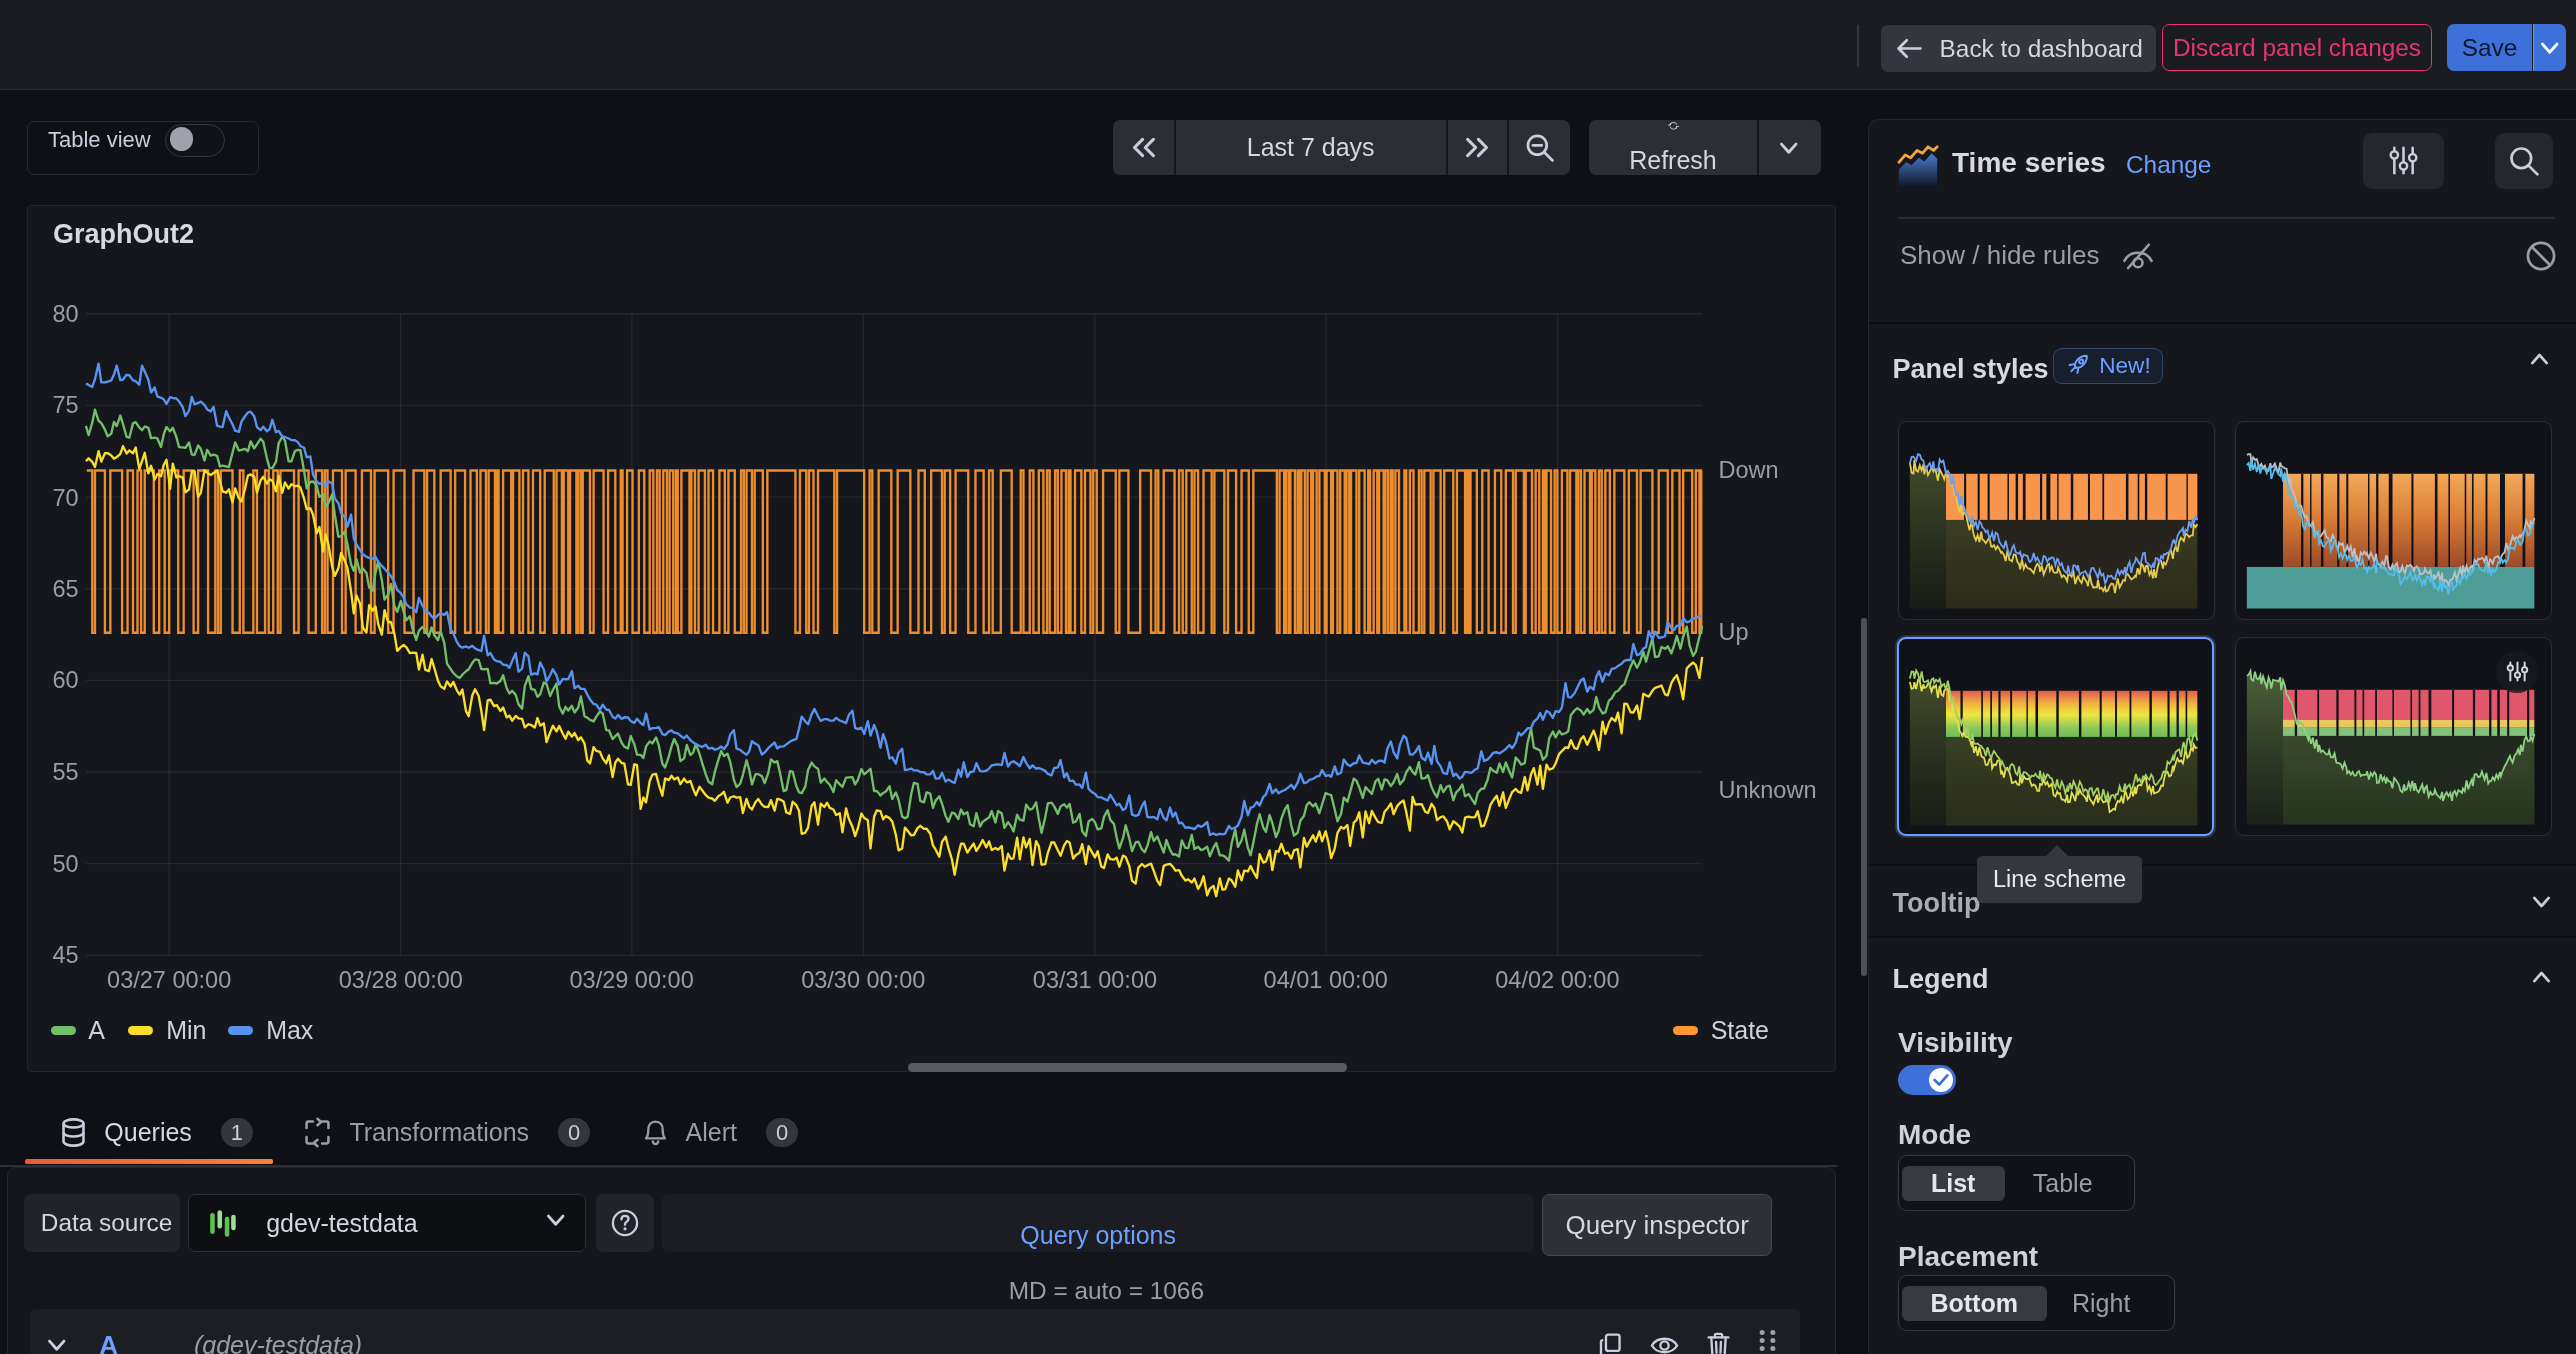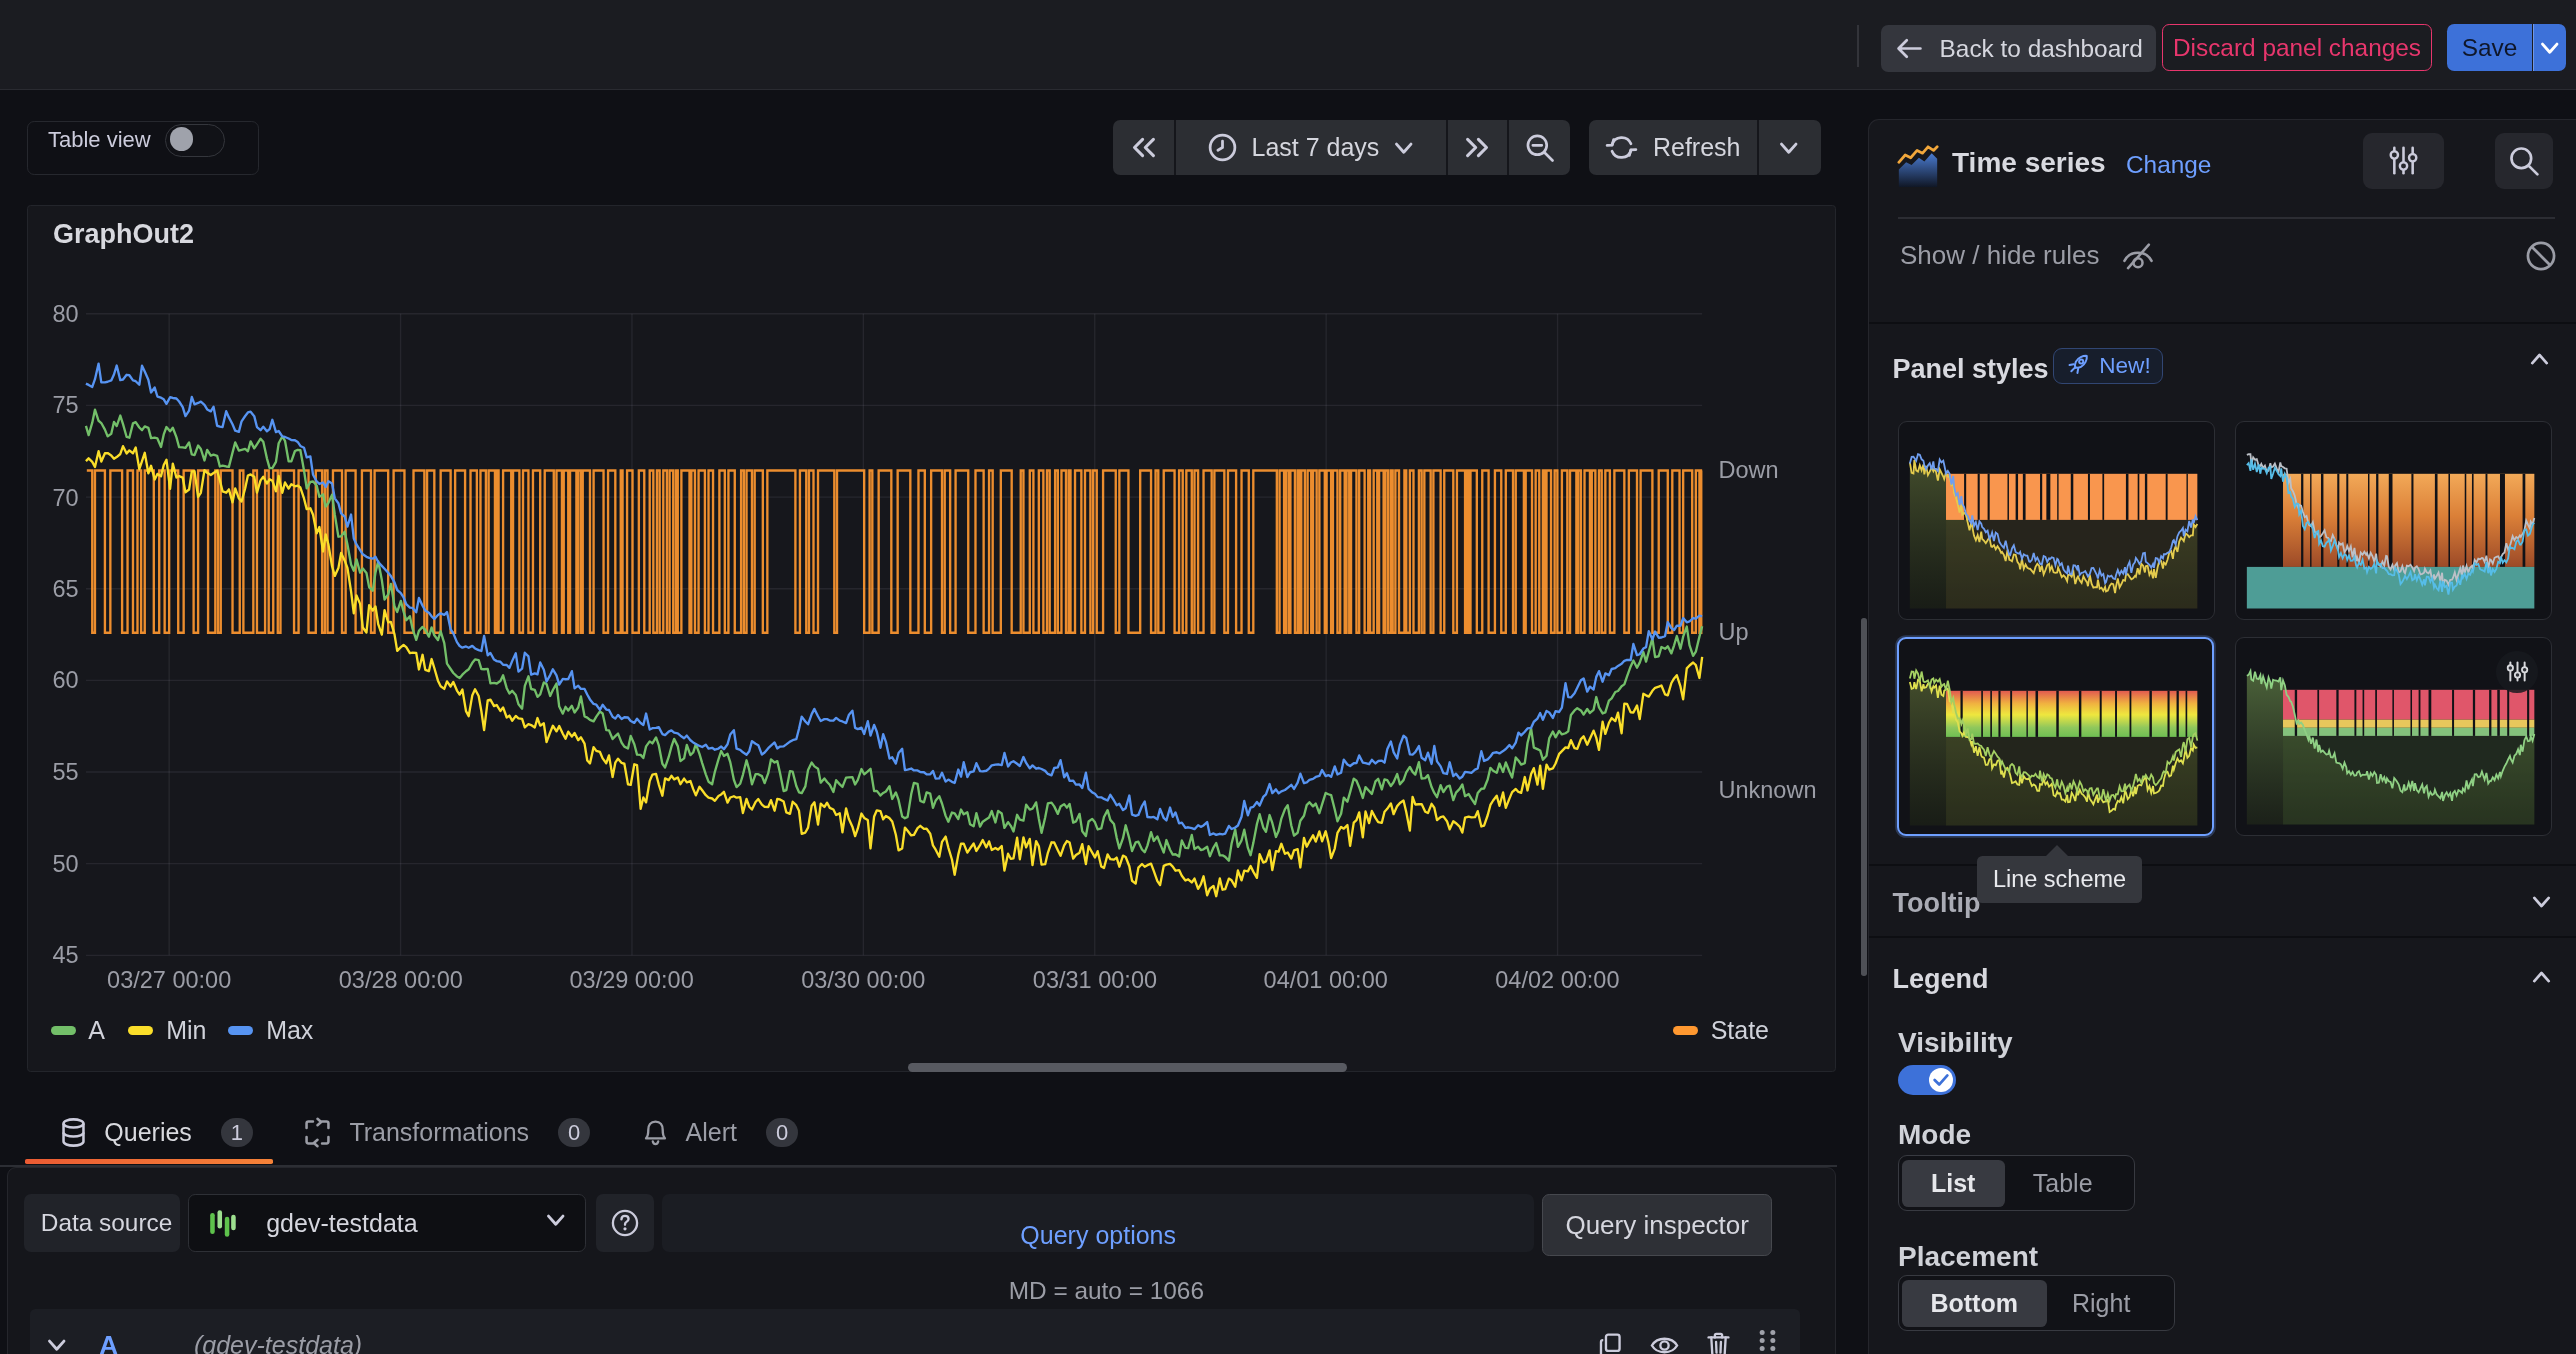--- a/index.html
+++ b/index.html
@@ -8,21 +8,21 @@
 .btn{display:flex;align-items:center;justify-content:center;border-radius:7.2px;font-size:24.4px;color:#d5d6de;font-weight:400;white-space:nowrap;}
 .backbtn{left:1881px;top:25px;width:275px;height:47px;background:#34363d;gap:14.5px;}
 .discard{left:2162px;top:24.4px;width:270px;height:47px;border:1.8px solid #e8366d;color:#e8366d;background:transparent;}
 .savebtn{left:2447px;top:24.4px;width:85px;height:47px;background:#3d71d9;color:#0f172a;border-radius:7.2px 0 0 7.2px;font-weight:400;}
 .savechev{left:2533px;top:24.4px;width:33px;height:47px;background:#3d71d9;border-radius:0 7.2px 7.2px 0;border-left:1.8px solid rgba(255,255,255,0.28);display:flex;align-items:center;justify-content:center;}
 .hdrdiv{left:1857px;top:25px;width:1.8px;height:42px;background:#33343a;}
 .tableview{left:27px;top:121px;width:232px;height:54px;border:1.8px solid #26282e;border-radius:7.2px;display:flex;align-items:center;padding:0 9px 16px 20px;gap:14.5px;font-size:22px;color:#ccccdc;white-space:nowrap;}
 .toggle-off{width:60px;height:33px;border-radius:16.3px;background:#111217;border:1.8px solid #34363c;position:relative;}
 .toggle-off .knob{position:absolute;left:3.6px;top:2.7px;width:23.5px;height:23.5px;border-radius:50%;background:#9fa2ab;}
 .tgroup{top:120px;height:55px;background:#2c2e33;border-radius:7.2px;display:flex;align-items:center;}
-.tsect{height:55px;display:flex;align-items:center;justify-content:center;}
+.tsect{height:55px;display:flex;align-items:center;justify-content:center;flex-direction:column;}
 .tdiv{width:1.8px;height:55px;background:#15161b;}
 .panel{left:27px;top:205px;width:1809px;height:867px;background:#16171c;border:1.8px solid #23252b;border-radius:3.6px;}
 .ptitle{position:absolute;left:25px;top:12.7px;font-size:27px;font-weight:700;color:#d8d9df;}
 .legend{position:absolute;left:0px;top:806px;width:1783px;height:36px;display:flex;align-items:center;font-size:25px;color:#d0d2da;}
 .sw{width:25px;height:9px;border-radius:4.5px;display:inline-block;}
 .hthumb{left:908px;top:1063px;width:439px;height:9px;border-radius:4.5px;background:#585a61;}
 .tabs{left:0px;top:1099px;height:67px;display:flex;align-items:center;}
 .tab{display:flex;align-items:center;font-size:25px;}
 .badge{background:#34363d;color:#ccccdc;border-radius:16.3px;font-size:22px;padding:1.8px 10px;margin-left:12.7px;}
 .underline{left:25px;top:1159px;width:248px;height:5.4px;border-radius:1.8px;background:linear-gradient(90deg,#eb5b33,#f58238);}
@@ -39,21 +39,21 @@
 .fulldiv{position:absolute;left:0px;width:708px;height:1.8px;background:#0d0e12;}
 .iconbtn{position:absolute;background:#26272d;border-radius:9px;display:flex;align-items:center;justify-content:center;}
 .newbadge{position:absolute;display:flex;align-items:center;gap:7.2px;background:#171e2c;border:1.8px solid #314673;border-radius:9px;color:#6e9fff;font-size:22.6px;font-weight:400;padding:3.6px 11px;}
 .card{position:absolute;width:317px;height:199px;background:#111217;border:1.8px solid #2c2e34;border-radius:9px;overflow:hidden;}
 .cardsel{border:2.7px solid #6e9fff;box-shadow:0 0 0 1.8px rgba(110,159,255,0.25);}
 .tooltip{position:absolute;left:108px;top:736px;width:165px;height:47px;background:#35373d;border-radius:5.4px;display:flex;align-items:center;justify-content:center;font-size:23.5px;color:#e9eaee;}
 .tooltip:before{content:"";position:absolute;left:69px;top:-11px;border:11px solid transparent;border-bottom-color:#35373d;border-top:none;}
 .shead{position:absolute;font-size:27px;font-weight:700;color:#d8d9df;}
 .slabel{position:absolute;font-size:28px;font-weight:700;color:#d0d2d8;}
 .radio{position:absolute;height:56px;border:1.8px solid #383a41;border-radius:9px;background:#111217;display:flex;align-items:center;padding:2.7px;}
-.rseg{height:47px;display:flex;align-items:center;justify-content:center;font-size:25px;border-radius:6.3px;}
+.rseg{height:35px;display:flex;align-items:center;justify-content:center;font-size:25px;border-radius:6.3px;}
 .rsel{background:#383a41;color:#e6e7eb;font-weight:700;}
 .runsel{color:#9b9da6;}
 .toggle-on{position:absolute;width:58px;height:30px;border-radius:15.4px;background:#3d71d9;}
 .toggle-on .knob{position:absolute;right:2.7px;top:2.7px;width:24.4px;height:24.4px;border-radius:50%;background:#fff;display:flex;align-items:center;justify-content:center;}
 .vthumb{left:1861px;top:618px;width:6.3px;height:358px;background:#4e5056;border-radius:2.7px;}
 .gray{color:#9b9da6;}
 </style></head>
 <body>
 <div id="app">
 

